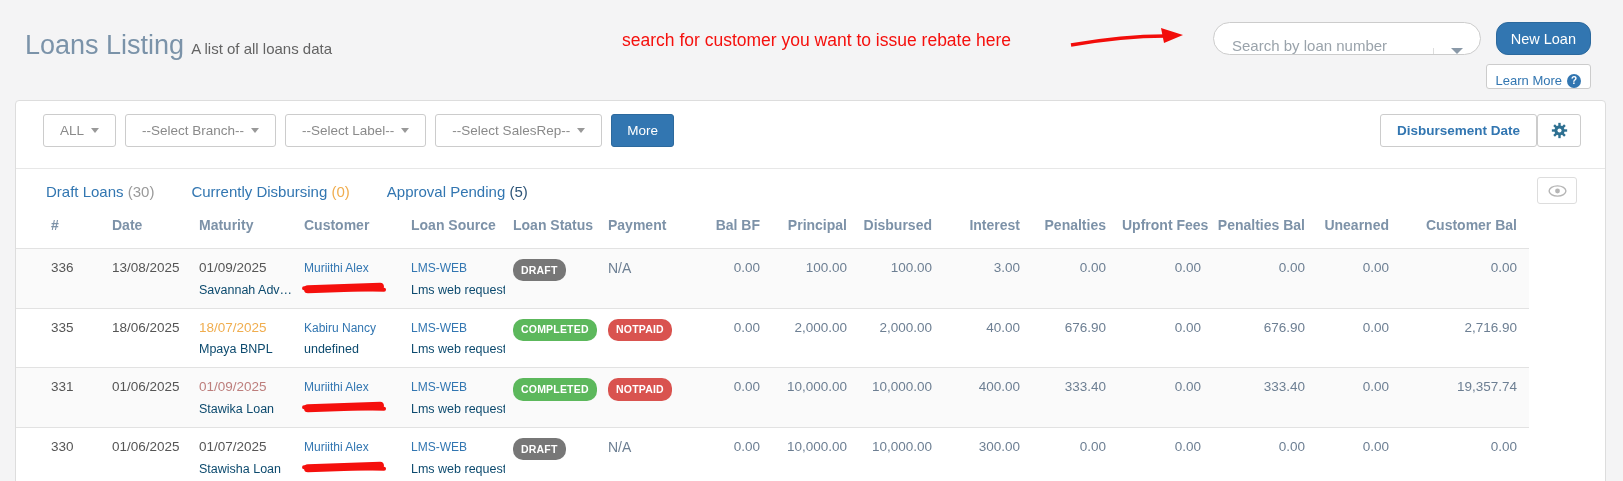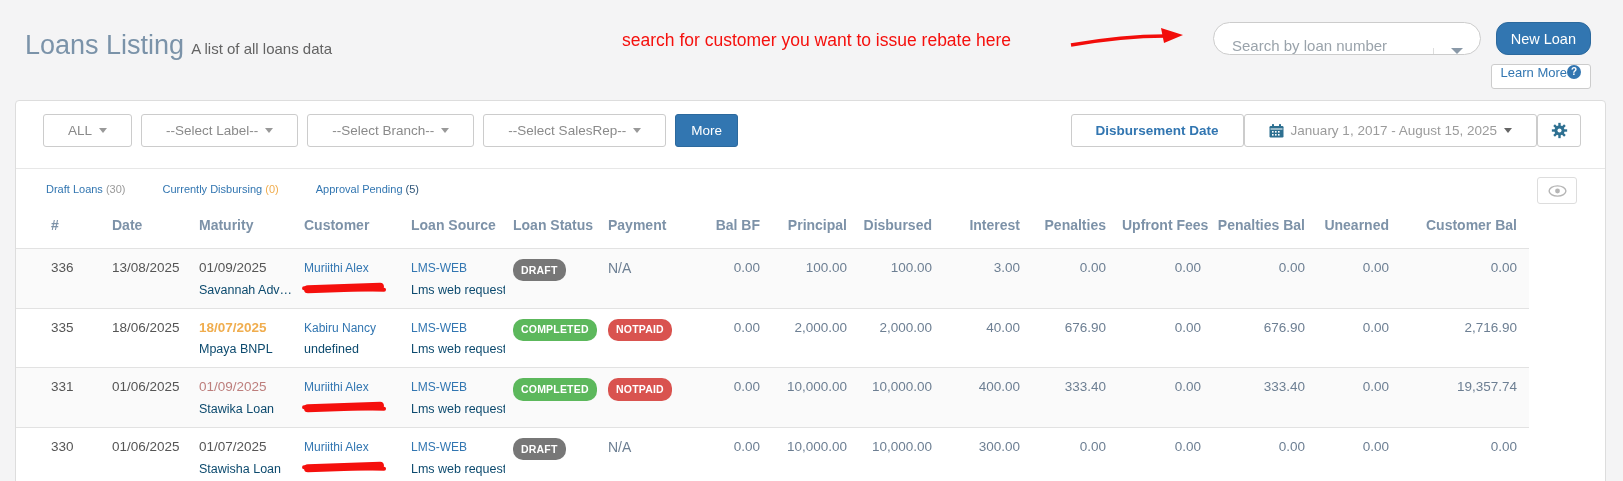--- a/index.html
+++ b/index.html
@@ -12,53 +12,53 @@
   .annotation{position:absolute;left:622px;top:30px;font-size:17.5px;color:var(--red,#f00);white-space:nowrap;}
   .arrow{position:absolute;left:1068px;top:26px;}
   .search-pill{position:absolute;left:1213px;top:22px;width:268px;height:33px;background:#fff;border:1px solid #ccc;border-radius:17px;display:flex;align-items:flex-end;box-sizing:border-box;}
   .search-pill input{flex:1;border:none;outline:none;background:transparent;border-radius:17px 0 0 17px;padding:0 8px 0 18px;font-size:15px;color:#555;font-family:inherit;min-width:0;}
   .search-pill input::placeholder{color:#9aa3ab;}
   .search-caret{width:46px;border-left:1px solid #ddd;display:flex;align-items:center;justify-content:center;cursor:pointer;border-radius:0 17px 17px 0;}
   .caret{display:inline-block;width:0;height:0;border-left:4.5px solid transparent;border-right:4.5px solid transparent;border-top:5px solid #999;}
   .caret.big{border-left-width:6px;border-right-width:6px;border-top:6.5px solid #8a99a8;}
   .btn{box-sizing:border-box;font-family:inherit;cursor:pointer;border-radius:12px;}
   .new-loan{position:absolute;right:32px;top:22px;height:33px;padding:0 14px;background:var(--accent,#3276b1);border:1px solid #2c699d;color:#fff;font-size:14.5px;}
-  .learn-more{position:absolute;right:32px;top:64px;height:25px;padding:0 9px;background:#fff;border:1px solid #ccc;border-radius:3px;color:var(--accent,#3276b1);font-size:13px;display:flex;align-items:flex-start;}
+  .learn-more{position:absolute;right:32px;top:64px;height:25px;padding:0 9px;background:#fff;border:1px solid #ccc;border-radius:3px;color:var(--accent,#3276b1);font-size:13px;display:flex;align-items:flex-end;gap:5px;}
   .qmark{width:14px;height:14px;border-radius:50%;background:var(--accent,#3276b1);color:#fff;font-size:10px;font-weight:bold;display:inline-flex;align-items:center;justify-content:center;line-height:1;}
 
   
   .card{position:absolute;left:15px;top:100px;width:1591px;height:400px;background:#fff;border:1px solid #ddd;border-radius:4px 4px 0 0;box-sizing:border-box;}
   .filter-row{position:absolute;left:27px;top:13px;display:flex;gap:9px;}
-  .fbtn{height:33px;padding:0 24px;background:#fff;border:1px solid #ccc;border-radius:3px;color:#8a8a8a;font-size:13.5px;display:inline-flex;align-items:center;gap:7px;font-family:inherit;cursor:pointer;box-sizing:border-box;white-space:nowrap;}
+  .fbtn{height:33px;padding:0 16px;background:#fff;border:1px solid #ccc;border-radius:3px;color:#8a8a8a;font-size:13.5px;display:inline-flex;align-items:center;gap:7px;font-family:inherit;cursor:pointer;box-sizing:border-box;white-space:nowrap;}
   .fbtn.blue{background:var(--accent,#3276b1);border-color:#2c699d;color:#fff;padding:0 15px;}
   .filter-right{position:absolute;right:24px;top:13px;display:flex;}
   .disb{color:var(--accent,#3276b1);font-weight:bold;}
   .daterange{color:#9b9b9b;min-width:246px;}
   .icon-btn{width:44px;height:33px;background:#fff;border:1px solid #ccc;border-radius:3px;display:inline-flex;align-items:center;justify-content:center;cursor:pointer;}
   .divider{position:absolute;left:0;right:0;top:67px;border-top:1px solid #e7e7e7;}
   .tabs{position:absolute;left:30px;top:82px;display:flex;gap:37px;}
-  .tab{color:var(--accent,#3276b1);font-size:11px;cursor:pointer;white-space:nowrap;}
+  .tab{color:var(--accent,#3276b1);font-size:15px;cursor:pointer;white-space:nowrap;}
   .tab .cnt{font-weight:400;}
   .count-0{color:var(--count-gray,#9a9a9a);}
   .count-1{color:var(--count-orange,#f0ad4e);font-weight:bold;}
   .count-2{color:var(--count-navy,#2e5578);font-weight:bold;}
   .eye-btn{position:absolute;right:28px;top:76px;width:40px;height:27px;background:#fff;border:1px solid #ddd;border-radius:3px;display:flex;align-items:center;justify-content:center;cursor:pointer;}
 
   
   table{position:absolute;left:0;top:104px;border-collapse:collapse;table-layout:fixed;width:1513px;}
   th{color:#7d92a8;font-size:14px;font-weight:bold;text-align:left;padding:12px 8px 15px;white-space:nowrap;overflow:hidden;}
   th.num{text-align:right;}
   td{padding:9px 8px;font-size:13.5px;color:#555;vertical-align:top;line-height:1.45;border-top:1px solid #e2e2e2;white-space:nowrap;overflow:hidden;}
   td.num{text-align:right;color:#6d7f93;font-size:13.5px;}
   th:first-child,td:first-child{padding-left:35px;}
   th:last-child,td:last-child{padding-right:12px;}
   tr.striped{background:#fafafa;}
   .sub{display:block;color:#0c4a6e;font-size:12.5px;margin-top:3px;}
   .link{color:var(--accent,#3276b1);text-decoration:none;font-size:12px;cursor:pointer;text-align:center;}
-  .m-warning{color:var(--m-warning,#f0ad4e);font-weight:bold;}
+  .m-warning{color:var(--m-warning,#f0ad4e);}
   .m-danger{color:var(--m-danger,#bd7e7c);}
   .badge{display:inline-block;color:#fff;font-weight:bold;font-size:10.5px;padding:3.5px 8px;border-radius:10px;letter-spacing:.2px;margin-top:1px;}
   .badge-draft{background:var(--badge-draft,#777);}
   .badge-completed{background:var(--badge-completed,#5cb85c);}
   .badge-notpaid{background:var(--badge-notpaid,#d9534f);}
   .na{color:#6d7f93;font-size:14px;}
   .redact{display:inline-block;width:80px;height:8px;background:var(--red,#e8120e);border-radius:4px;transform:rotate(-2deg);margin-top:6px;position:relative;}
   .redact:after{content:"";position:absolute;left:-2px;top:3px;width:84px;height:4px;background:var(--red,#e8120e);transform:rotate(3deg);border-radius:3px;}
 </style>
 </head>
@@ -90,54 +90,36 @@
   </button>
 
   <div class="card">
 
     <div class="filter-row">
       <button class="fbtn">
         <span>ALL</span>
           <span class="caret"></span>
       </button>
       <button class="fbtn">
+        <span>--Select Branch--</span>
+          <span class="caret"></span>
+      </button>
+      <button class="fbtn">
         <span>--Select Label--</span>
-          <span class="caret"></span>
-      </button>
-      <button class="fbtn">
-        <span>--Select Branch--</span>
           <span class="caret"></span>
       </button>
       <button class="fbtn">
         <span>--Select SalesRep--</span>
           <span class="caret"></span>
       </button>
       <button class="fbtn blue">More</button>
     </div>
 
     <div class="filter-right">
       <button class="fbtn disb">Disbursement Date</button>
-      <button class="fbtn daterange">
-        <svg width="15" height="14" viewBox="0 0 15 14">
-          <rect x="0.5" y="2" width="14" height="11.5" rx="1.2" fill="#2e7091"></rect>
-          <rect x="3" y="0" width="2" height="3.5" rx="0.6" fill="#2e7091"></rect>
-          <rect x="10" y="0" width="2" height="3.5" rx="0.6" fill="#2e7091"></rect>
-          <rect x="1.5" y="4.5" width="12" height="1" fill="#fff"></rect>
-          <g fill="#fff">
-            <rect x="3" y="7" width="1.6" height="1.6"></rect>
-              <rect x="6" y="7" width="1.6" height="1.6"></rect>
-              <rect x="9" y="7" width="1.6" height="1.6"></rect>
-            <rect x="3" y="10" width="1.6" height="1.6"></rect>
-              <rect x="6" y="10" width="1.6" height="1.6"></rect>
-              <rect x="9" y="10" width="1.6" height="1.6"></rect>
-          </g>
-        </svg>
-        <span>January 1, 2017 - August 15, 2025</span>
-        <span class="caret" style="border-top-color:#666"></span>
-      </button>
       <button class="icon-btn">
         <svg width="17" height="17" viewBox="0 0 20 20">
           <g fill="#2e7091">
             <rect x="8.6" y="1" width="2.8" height="18"></rect>
             <rect x="8.6" y="1" width="2.8" height="18" transform="rotate(45 10 10)"></rect>
             <rect x="8.6" y="1" width="2.8" height="18" transform="rotate(90 10 10)"></rect>
             <rect x="8.6" y="1" width="2.8" height="18" transform="rotate(135 10 10)"></rect>
             <circle cx="10" cy="10" r="6"></circle>
           </g>
           <circle cx="10" cy="10" r="2.4" fill="#fff"></circle>

